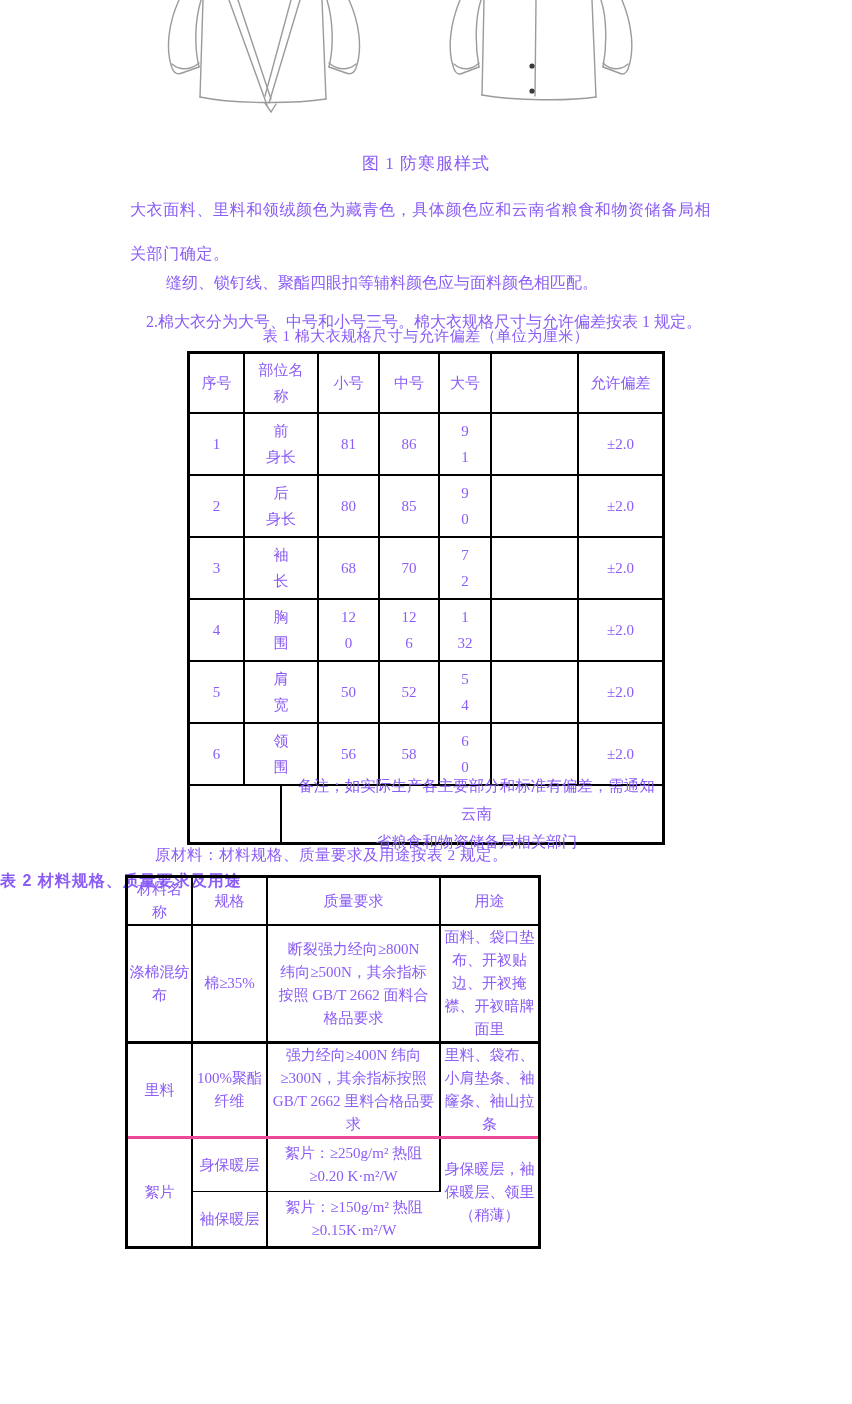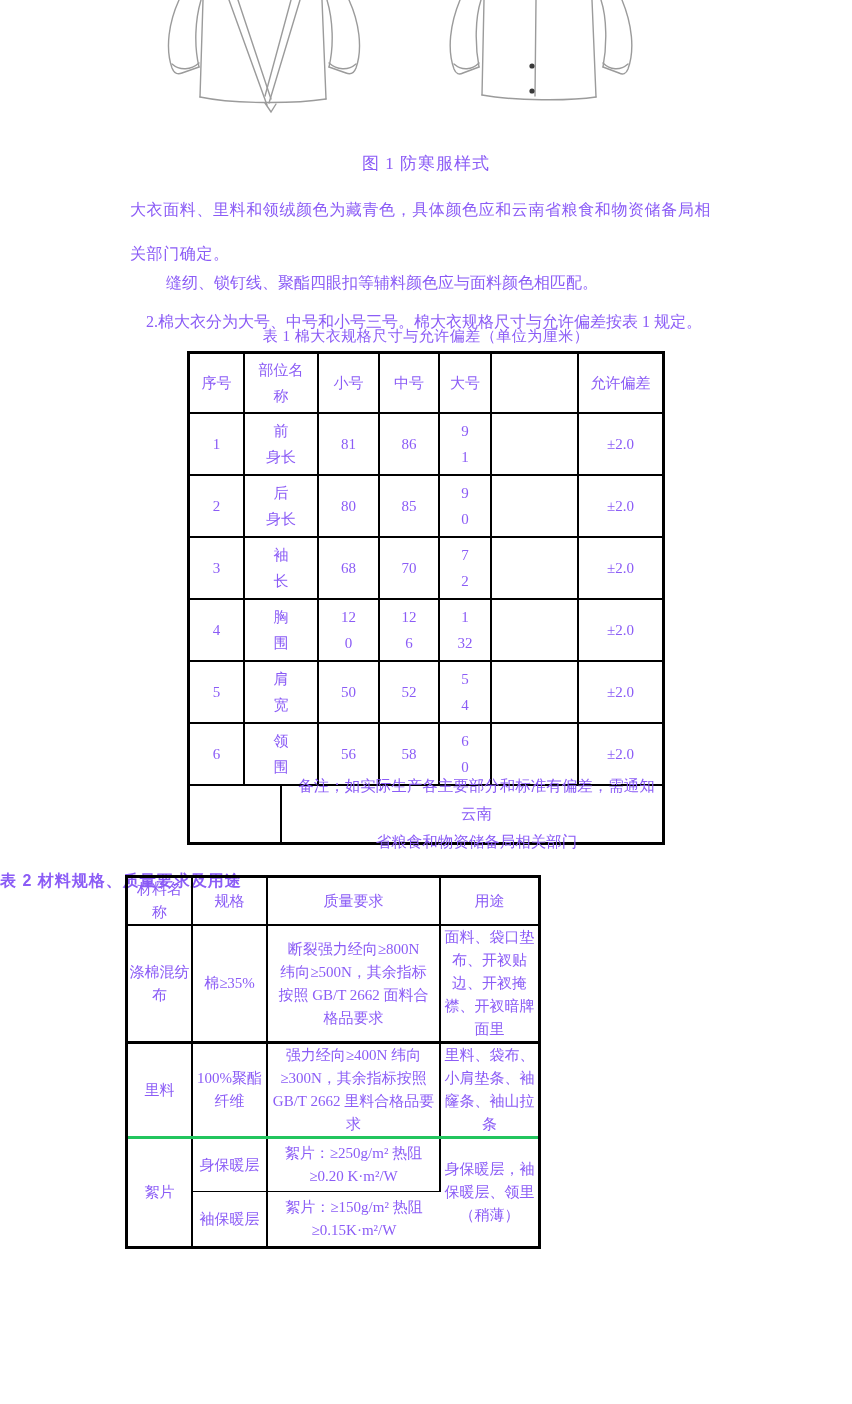--- a/index.html
+++ b/index.html
@@ -59,21 +59,21 @@
   .t2{width:410px;font-size:15px;}
   .t2 td,.t2 th{
     border-right:2px solid #000;border-bottom:2px solid #000;
     text-align:center;vertical-align:middle;font-weight:normal;
     line-height:23px;padding:0 1px;overflow:hidden;
   }
   .t2 td:last-child{border-right:none;}
   .t2 th:last-child{border-right:none;}
   .t2 tr.hdr th{height:45px;}
   .t2 tr.m1 td{height:112px;border-bottom:3px solid #000;}
-  .t2 tr.m2 td{height:92px;border-bottom:3px solid #22c55e;}
+  .t2 tr.m2 td{height:92px;border-bottom:3px solid #ec4899;}
   .t2 tr.m3a td{height:52px;}
   .t2 tr.m3a td.thin{border-bottom:1.5px solid #000;}
   .t2 tr.m3b td{height:54px;border-bottom:none;}
   .t2 td.span2{border-bottom:none;}
 </style>
 </head>
 <body>
 
 <div class="page">
 
@@ -210,20 +210,21 @@
       </tr>
     </tbody>
       </table>
     <div class="t1-remark-row">
       <div class="t1-remark-left"></div>
       <div class="t1-remark-text">备注；如实际生产各主要部分和标准有偏差，需通知云南
 省粮食和物资储备局相关部门</div>
     </div>
   </div>
 
+  <div class="origin">原材料：材料规格、质量要求及用途按表 2 规定。</div>
 
   <div class="t2-title">表 2  材料规格、质量要求及用途</div>
 
   <div class="t2-wrap">
     <table class="t2">
       <colgroup>
         <col style="width:64px">
           <col style="width:75px">
           <col style="width:173px">
           <col style="width:98px">

